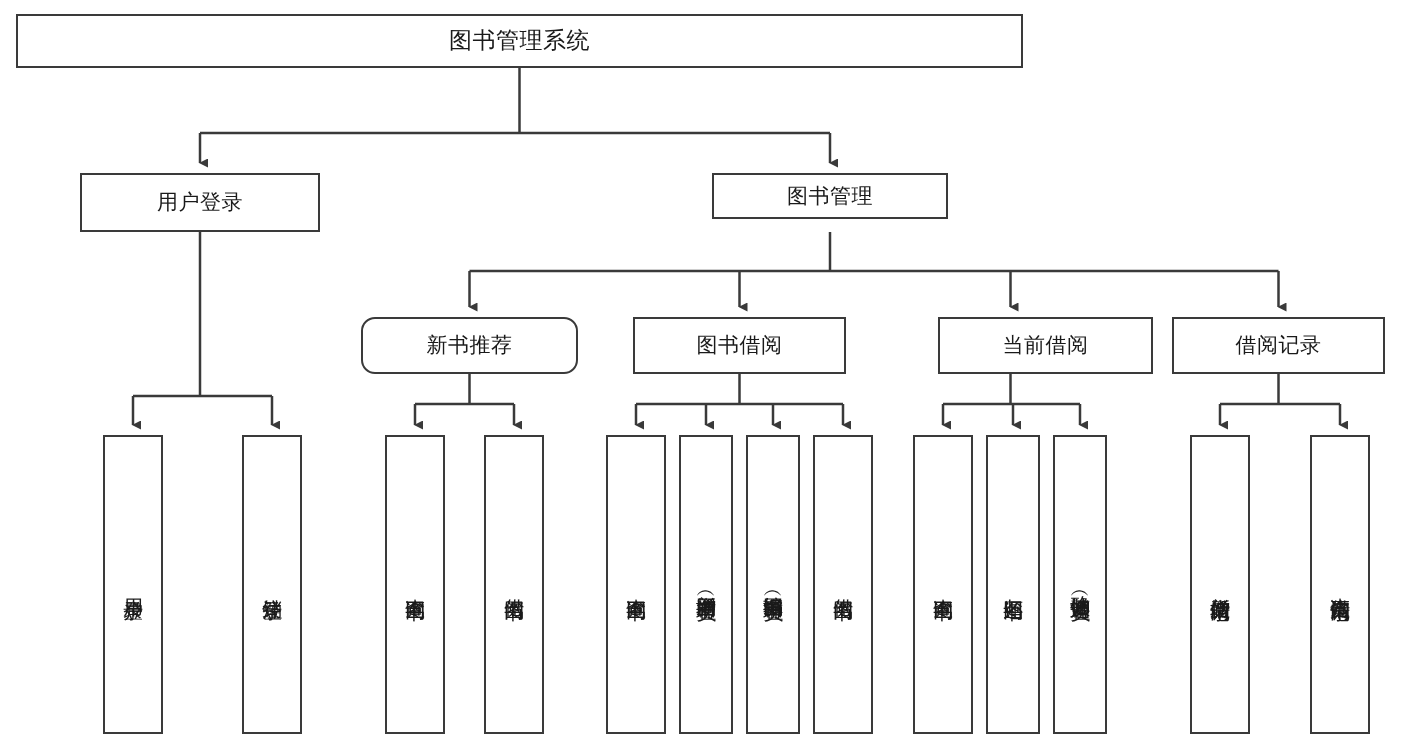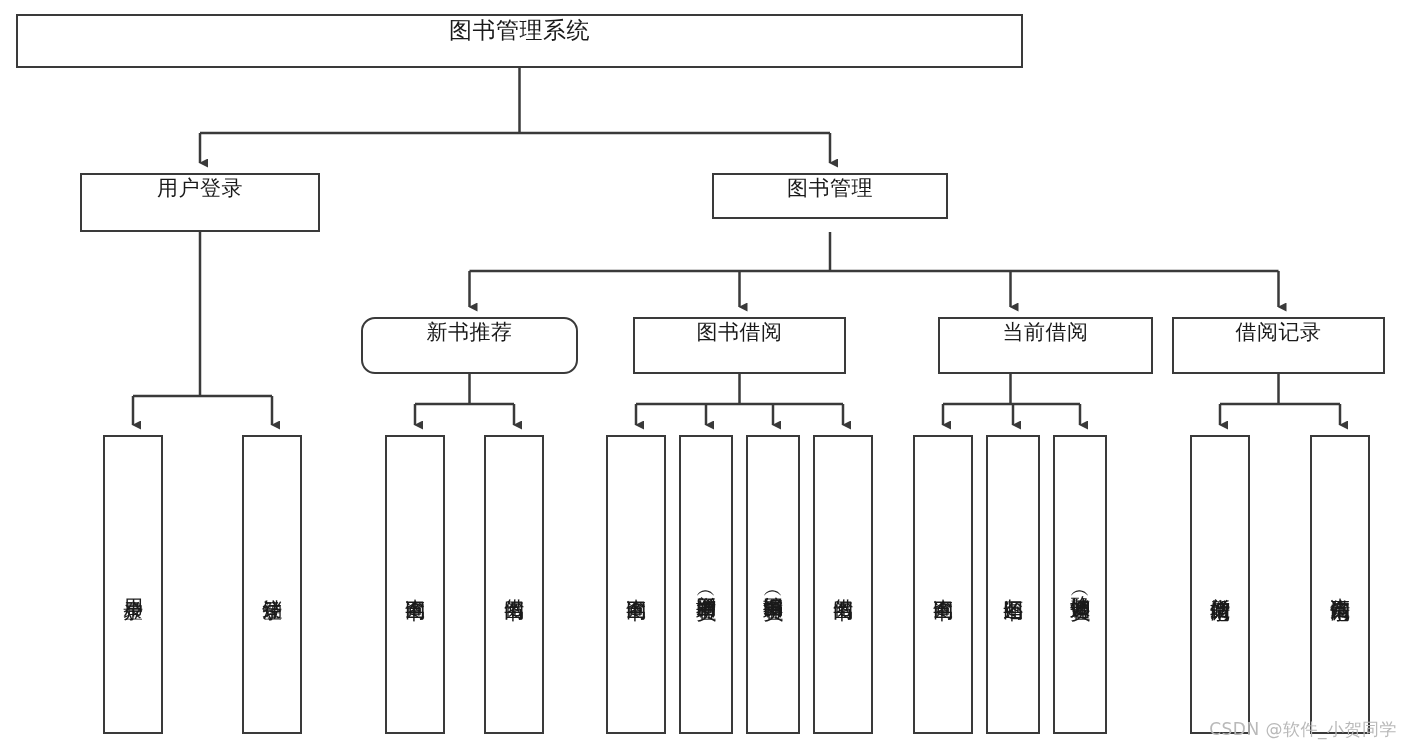--- a/index.html
+++ b/index.html
@@ -25,20 +25,21 @@
     width: 1405px;
     height: 747px;
     pointer-events: none;
   }
   .node {
     position: absolute;
     box-sizing: border-box;
     border: 2.5px solid #3a3a3a;
     background: #ffffff;
     display: flex;
+    align-items: center;
     justify-content: center;
     color: #1a1a1a;
   }
   .node-label {
     display: block;
     text-align: center;
     line-height: 1.28;
     color: #1a1a1a;
     white-space: pre-line;
   }
@@ -177,14 +178,13 @@
         <span class="node-label">确认归还（管理员）</span>
       </div>
       <div class="node vert" style="left: 1190px; top: 435px; width: 60px; height: 299px;">
         <span class="node-label">新增借阅记录</span>
       </div>
       <div class="node vert" style="left: 1310px; top: 435px; width: 60px; height: 299px;">
         <span class="node-label">查询借阅记录</span>
       </div>
     </div>
 
-  <div id="watermark">CSDN @软件_小贺同学</div>
 </div>
 
 </body></html>

